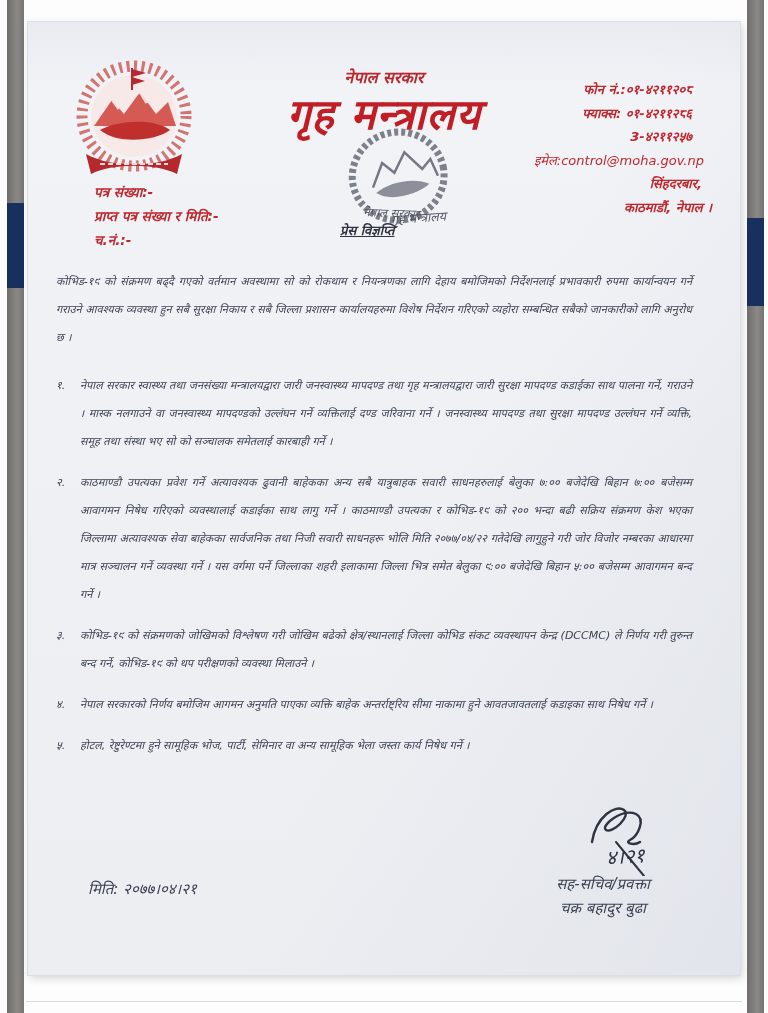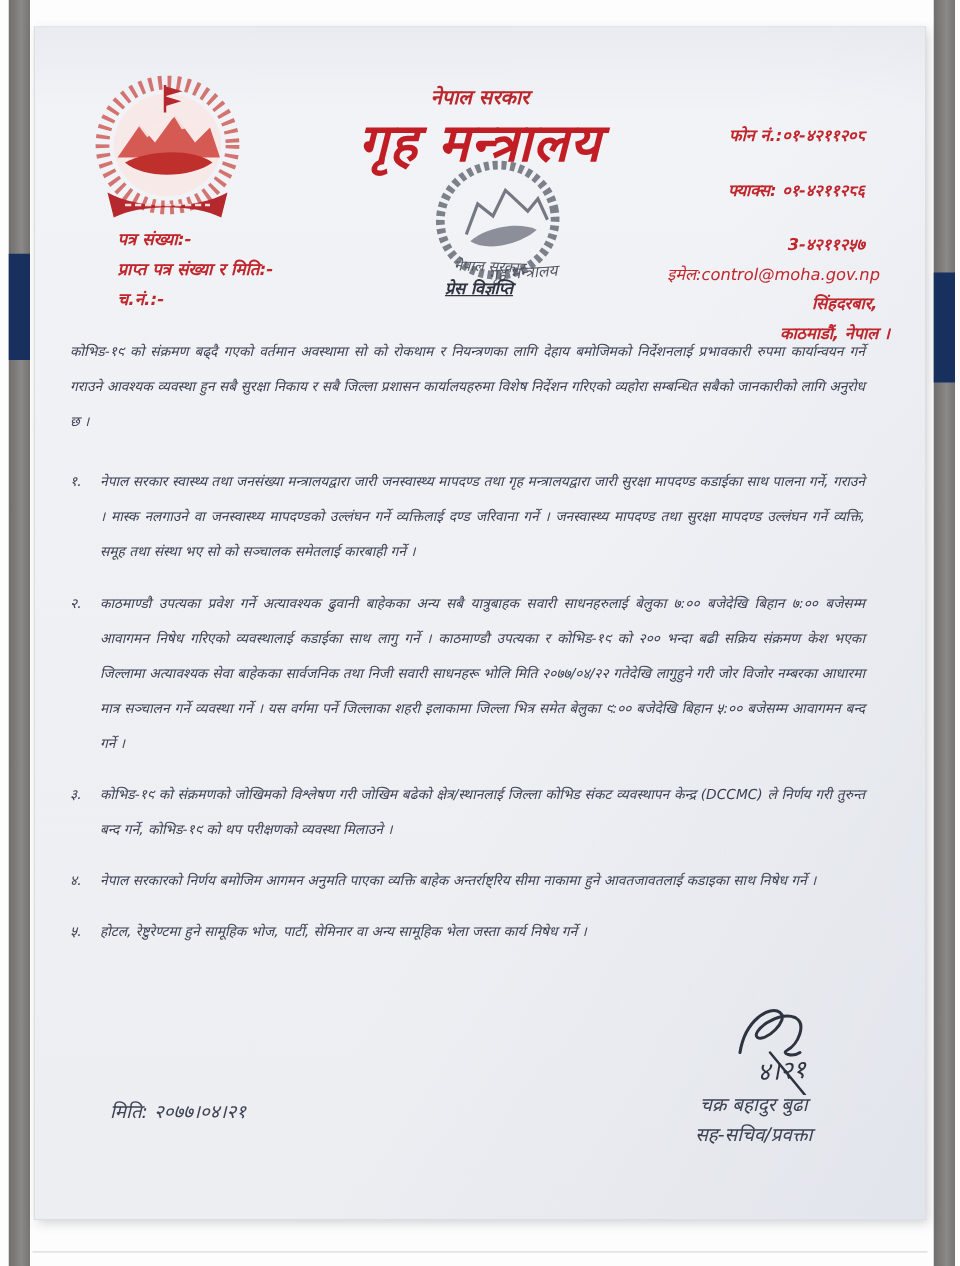--- a/index.html
+++ b/index.html
@@ -24,33 +24,33 @@
     box-shadow:0 0 0 1px #dcdee2, 2px 3px 8px rgba(80,84,95,.25);}
 
   
   .gov-line{position:absolute;top:44px;left:0;width:100%;text-align:center;
     color:#b9282c;font-size:16px;font-weight:bold;}
   .ministry-title{position:absolute;top:62px;left:0;width:100%;text-align:center;
     color:#c01e24;font-size:42px;font-weight:bold;letter-spacing:1px;}
   .contact{position:absolute;top:56px;right:28px;width:250px;color:#c0272d;
     font-size:13px;line-height:23.5px;font-weight:600;}
   .contact div{text-align:right;}
-  .contact .num{padding-right:20px;margin-top:20px;}
+  .contact .num{padding-right:20px;}
   .contact .email{padding-right:8px;font-weight:500;}
   .contact .addr1{padding-right:10px;}
   .ref{position:absolute;left:30px;top:158px;color:#c0272d;font-size:13.5px;
     line-height:24px;font-weight:600;margin-left:36px;}
 
   
   .emblem{position:absolute;left:38px;top:34px;width:136px;height:128px;}
 
   
   .stamp{position:absolute;left:300px;top:104px;width:142px;height:108px;
     opacity:.82;transform:rotate(-12deg);}
-  .stamp-caption{position:absolute;left:328px;top:199px;color:#2f3440;
+  .stamp-caption{position:absolute;left:312px;top:199px;color:#2f3440;
     font-size:13px;font-weight:600;text-decoration:underline;}
 
   
   .content{position:absolute;left:28px;top:246px;width:636px;color:#3d4253;
     font-size:11px;line-height:28px;text-align:justify;}
   .intro{margin:0 0 20px 0;}
   .item{display:flex;margin-bottom:13px;}
   .item .num{flex:0 0 24px;}
   .item .txt{flex:1;text-align:justify;}
 
@@ -138,20 +138,20 @@
         <span class="txt">होटल, रेष्टुरेण्टमा हुने सामूहिक भोज, पार्टी, सेमिनार वा अन्य सामूहिक भेला जस्ता कार्य निषेध गर्ने ।</span>
       </div>
     </div>
 
     <div class="sig-block">
       <svg class="sig-scribble" viewBox="0 0 96 74">
         <path d="M10,40 C14,14 34,2 42,8 C50,14 30,32 24,28 C18,24 40,6 54,12 C64,17 56,34 48,38 C42,41 52,44 58,40" fill="none" stroke="#2e3340" stroke-width="2.4" stroke-linecap="round"></path>
         <path d="M34,40 L62,74" fill="none" stroke="#2e3340" stroke-width="2" stroke-linecap="round"></path>
         <text x="24" y="62" font-size="20" fill="#2e3340" transform="rotate(-4 34 56)">४।२१</text>
       </svg>
+      <div>सह-सचिव/प्रवक्ता</div>
       <div>चक्र बहादुर बुढा</div>
-      <div>सह-सचिव/प्रवक्ता</div>
     </div>
 
     <div class="date-line">मिति: २०७७।०४।२१</div>
 
   </div>
 </div>
 
 </body></html>

